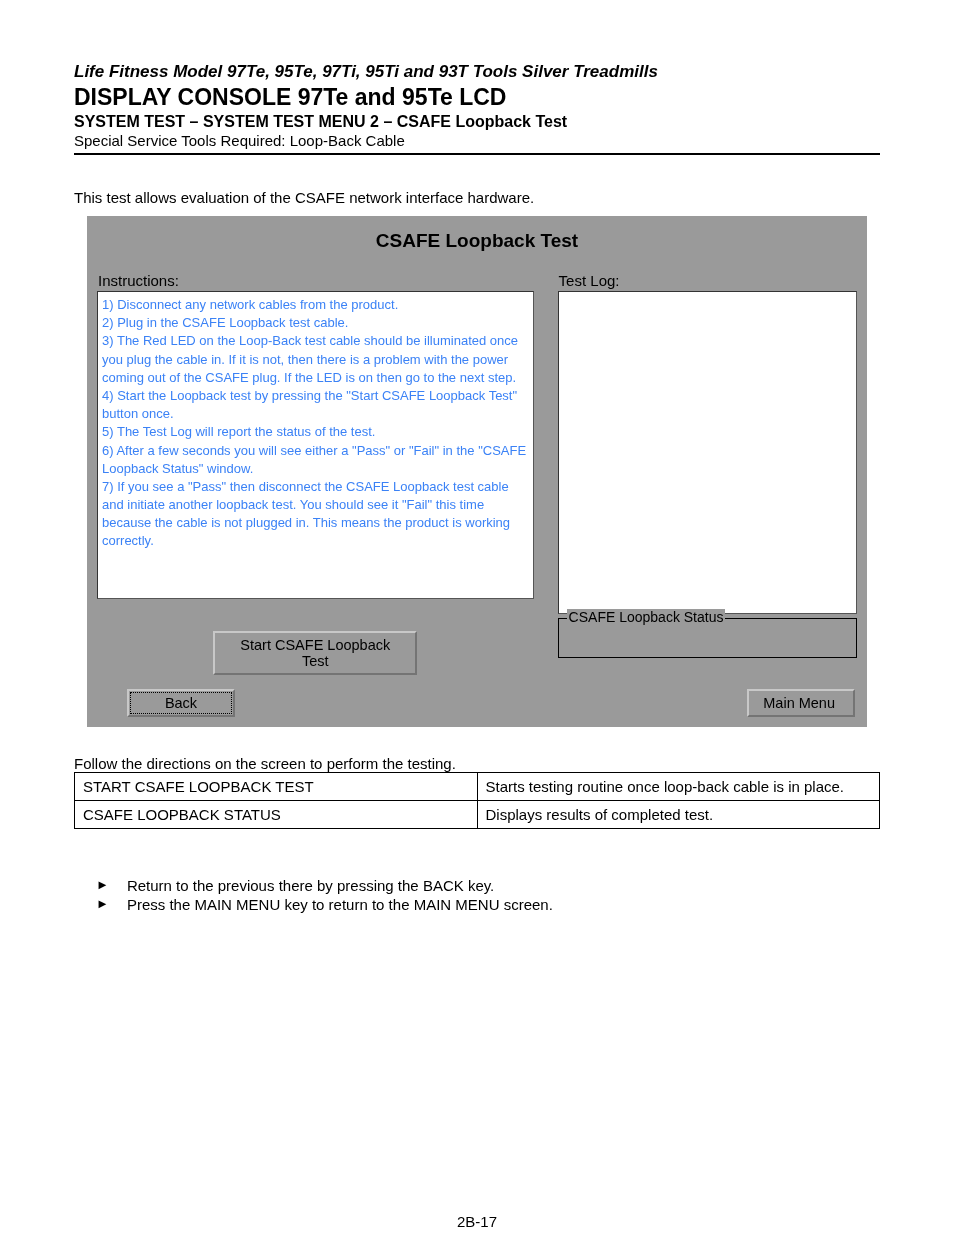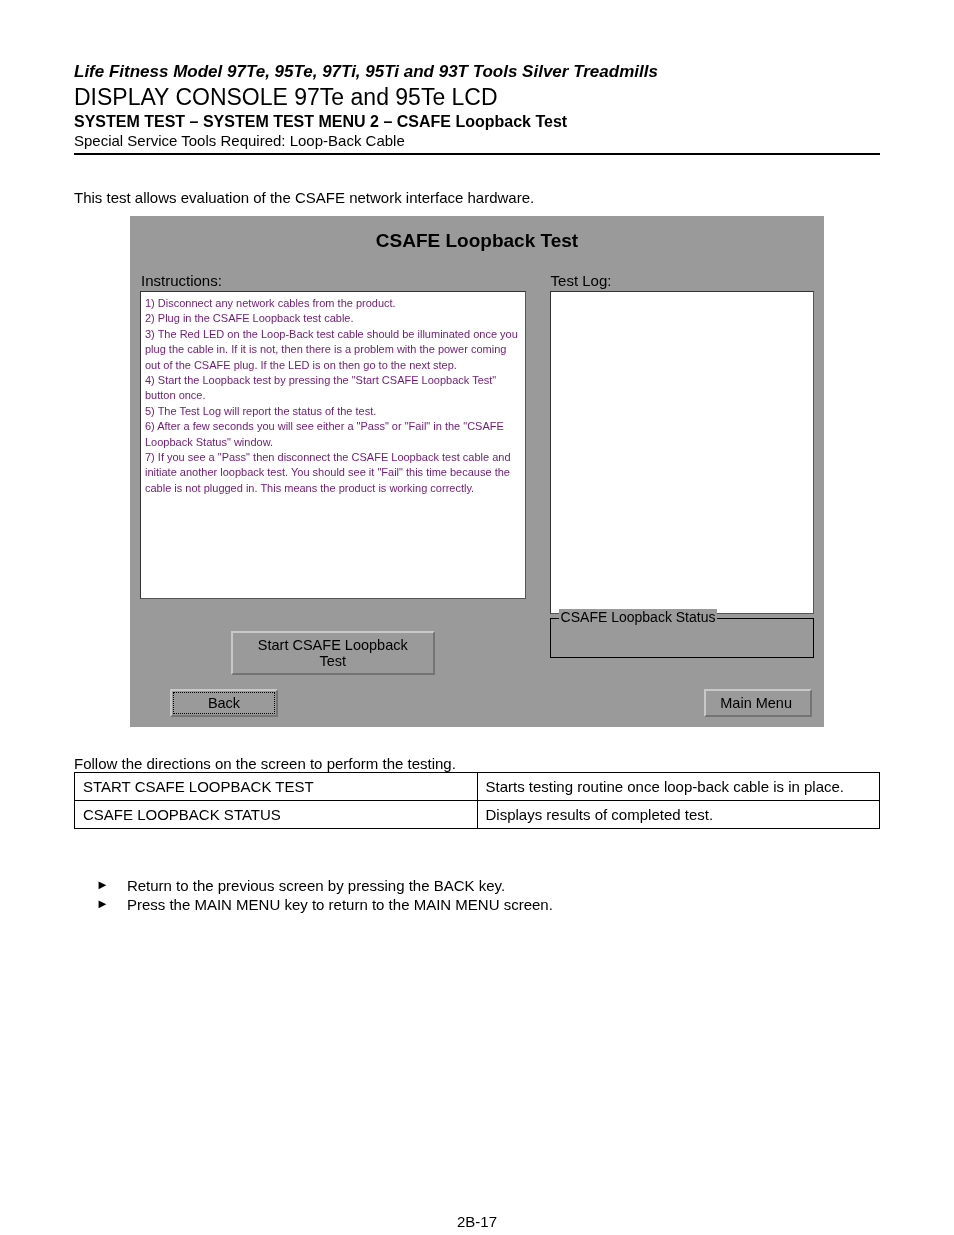--- a/index.html
+++ b/index.html
@@ -11,21 +11,21 @@
       font-size: 15px;
       color: #000;
     }
     .doc-subtitle {
       font-weight: bold;
       font-style: italic;
       font-size: 17px;
       margin-bottom: 2px;
     }
     .doc-title {
-      font-weight: normal;
+      font-weight: bold;
       font-size: 23px;
       margin-bottom: 2px;
     }
     .section-path {
       font-weight: bold;
       font-size: 16px;
       margin-bottom: 1px;
     }
     .tools-required {
       font-size: 15px;
@@ -39,21 +39,21 @@
     .intro-text {
       font-size: 15px;
       margin-bottom: 10px;
     }
     .screen-wrap {
       display: flex;
       justify-content: center;
       margin-bottom: 28px;
     }
     .screen {
-      width: 694px;
+      width: 780px;
       background: #9a9a9a;
       padding: 10px 10px 10px 10px;
       position: relative;
     }
     .screen-title {
       text-align: center;
       font-weight: bold;
       font-size: 19px;
       color: #000;
       margin-bottom: 20px;
@@ -73,23 +73,23 @@
     }
     .white-box {
       background: #fff;
       border: 1px solid #555;
       border-top-color:#333;
       border-left-color:#333;
       width: 100%;
     }
     .instructions-box {
       height: 308px;
-      font-size: 11px;
+      font-size: 13px;
       padding: 4px 4px;
-      color: #701a75;
+      color: #3b82f6;
       line-height: 1.4;
       overflow: hidden;
     }
     .testlog-box {
       height: 323px;
     }
     .start-btn-row {
       display: flex;
       justify-content: center;
       margin-top: 32px;
@@ -208,21 +208,21 @@
   <tr>
     <td>CSAFE LOOPBACK STATUS</td>
     <td>Displays results of completed test.</td>
   </tr>
 </tbody>
   </table>
 
 <div class="bullets">
   <div class="row">
     <span class="arrow">►</span>
-    <span>Return to the previous screen by pressing the BACK key.</span>
+    <span>Return to the previous there by pressing the BACK key.</span>
   </div>
   <div class="row">
     <span class="arrow">►</span>
     <span>Press the MAIN MENU key to return to the MAIN MENU screen.</span>
   </div>
 </div>
 
 <div class="page-num">2B-17</div>
 
 </body></html>

